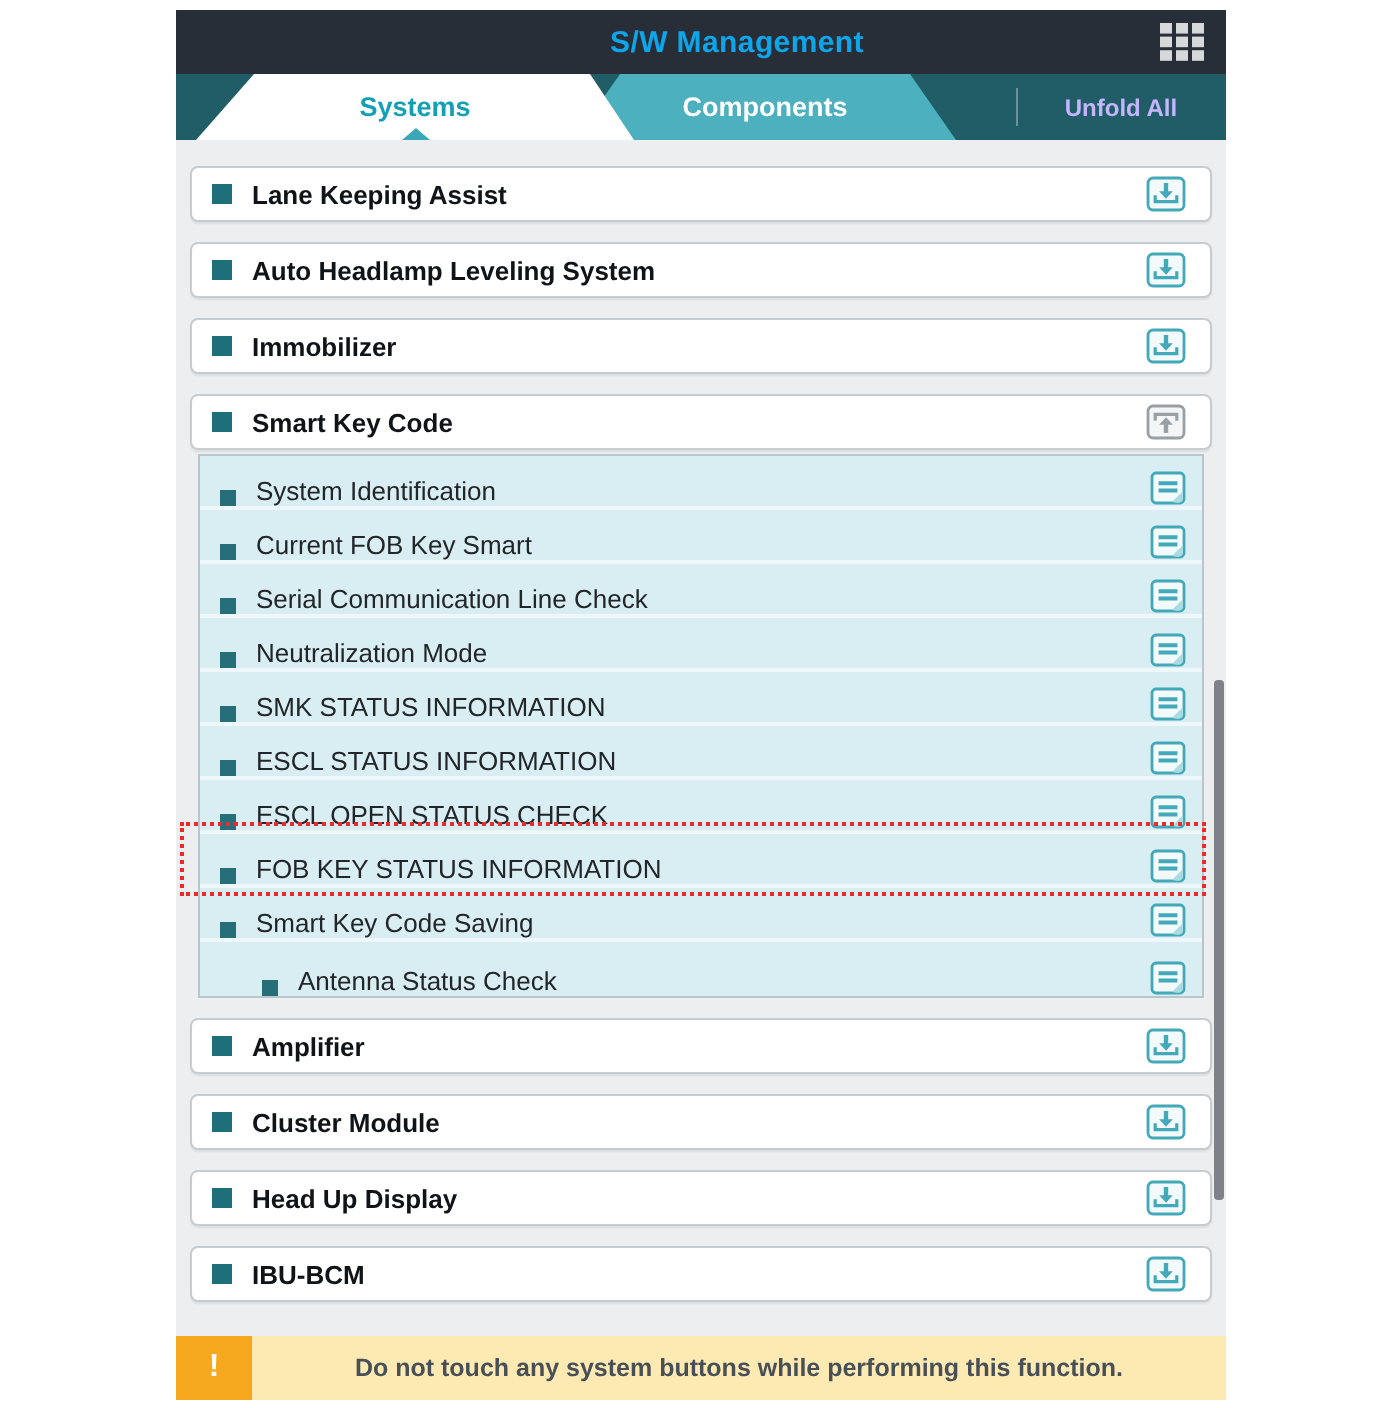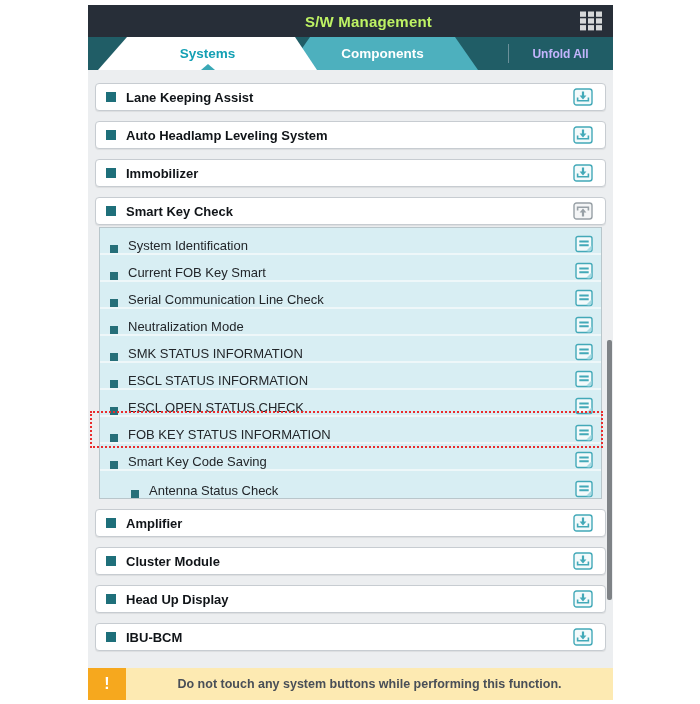--- a/index.html
+++ b/index.html
@@ -2,21 +2,21 @@
 <html><head>
 <meta charset="utf-8">
 <style>
   * { margin:0; padding:0; box-sizing:border-box; }
   html,body { width:700px; height:704px; background:#ffffff; font-family:"Liberation Sans", sans-serif; }
   .app { position:absolute; left:88px; top:5px; width:525px; height:695px; background:#ffffff; }
 
   
   .header { position:absolute; left:0; top:0; width:525px; height:32px; background:#272e38;
             display:flex; align-items:center; justify-content:center; }
-  .header-title { color:#bef264; font-size:15px; font-weight:bold; letter-spacing:.2px;margin-left:36px; }
+  .header-title { color:#0ea5e9; font-size:15px; font-weight:bold; letter-spacing:.2px;margin-left:36px; }
   .grid-btn { position:absolute; right:9px; top:6px; width:26px; height:20px; display:flex;
               align-items:center; justify-content:center; cursor:pointer; }
 
   
   .tabbar { position:absolute; left:0; top:32px; width:525px; height:33px; background:#205d66; }
   .tab { position:absolute; top:0; height:33px; display:flex; align-items:center; justify-content:center;
          font-weight:bold; cursor:pointer; }
   .tab-systems { left:10px; width:219px; background:#ffffff; color:#14a0b4; font-size:13.5px; z-index:2;
                  clip-path:polygon(29px 0, 197px 0, 219px 100%, 0 100%); }
   .tab-components { left:199px; width:191px; background:#4db0be; color:#ffffff; font-size:13.5px; z-index:1;
@@ -130,21 +130,21 @@
             <svg width="20" height="18" viewBox="0 0 20 18">
               <rect x="1" y="1" width="18" height="16" rx="2.5" fill="#f3fafb" stroke="#43a9b8" stroke-width="1.4"></rect>
               <path d="M10 3.5 v4.6" stroke="#43a9b8" stroke-width="2.2" fill="none"></path>
               <path d="M6.6 7.6 L13.4 7.6 L10 11.4 Z" fill="#43a9b8"></path>
               <path d="M4.6 9.6 v3.2 h10.8 v-3.2" fill="none" stroke="#43a9b8" stroke-width="1.6"></path>
             </svg>
           </span>
         </div>
         <div class="card">
           <span class="bullet"></span>
-          <span class="label">Smart Key Check</span>
+          <span class="label">Smart Key Code</span>
           <span class="row-icon">
             <svg width="20" height="18" viewBox="0 0 20 18">
               <rect x="1" y="1" width="18" height="16" rx="2.5" fill="#f4f5f6" stroke="#98a0a6" stroke-width="1.4"></rect>
               <path d="M10 14.5 v-4.6" stroke="#98a0a6" stroke-width="2.2" fill="none"></path>
               <path d="M6.6 10.4 L13.4 10.4 L10 6.6 Z" fill="#98a0a6"></path>
               <path d="M4.6 8.4 v-3.2 h10.8 v3.2" fill="none" stroke="#98a0a6" stroke-width="1.6"></path>
             </svg>
           </span>
         </div>
         <div class="subgroup">

